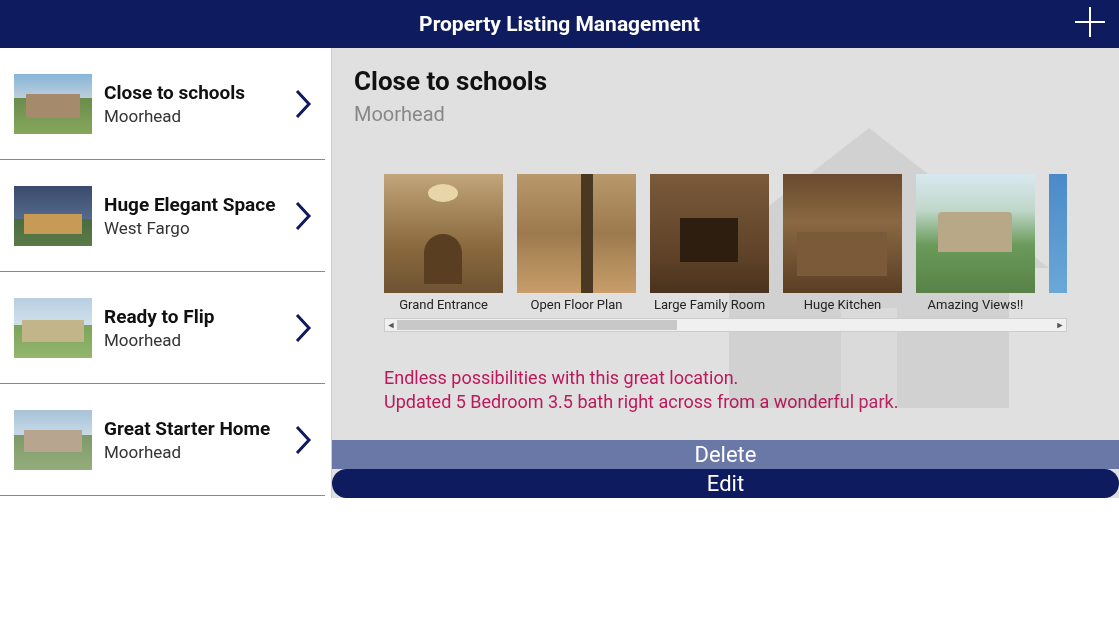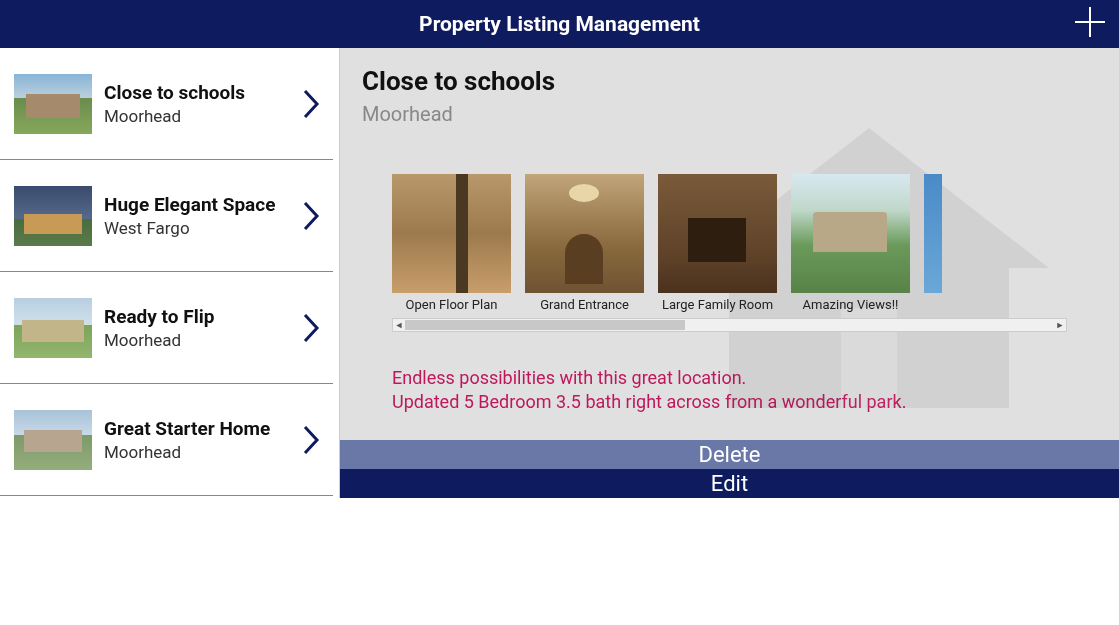--- a/index.html
+++ b/index.html
@@ -230,21 +230,21 @@
   .btn{
     flex:1;
     display:flex;
     align-items:center;
     justify-content:center;
     color:#fff;
     font-size:22px;
     cursor:pointer;
   }
   .btn-delete{ background:#6a78a8; }
-  .btn-edit{ background:#0f1b5f; }
+  .btn-edit{ background:#0f1b5f;border-radius:29px; }
 </style>
 </head>
 <body>
 
 <div class="header">
   <div class="header-title">Property Listing Management</div>
   <div class="plus-icon">
     <svg width="34" height="34" viewBox="0 0 34 34">
       <line x1="17" y1="2" x2="17" y2="32" stroke="#fff" stroke-width="2"></line>
       <line x1="2" y1="17" x2="32" y2="17" stroke="#fff" stroke-width="2"></line>
@@ -331,30 +331,34 @@
     </svg>
 
     <div class="detail-header">
       <div class="detail-title">Close to schools</div>
       <div class="detail-subtitle">Moorhead</div>
     </div>
 
     <div class="gallery-wrap">
       <div class="gallery">
         <div class="gal-item">
+          <div class="gal-img gi1"></div>
+          <div class="gal-label">Grand Entrance</div>
+        </div>
+        <div class="gal-item">
           <div class="gal-img gi2"></div>
           <div class="gal-label">Open Floor Plan</div>
         </div>
         <div class="gal-item">
-          <div class="gal-img gi1"></div>
-          <div class="gal-label">Grand Entrance</div>
-        </div>
-        <div class="gal-item">
           <div class="gal-img gi3"></div>
           <div class="gal-label">Large Family Room</div>
+        </div>
+        <div class="gal-item">
+          <div class="gal-img gi4"></div>
+          <div class="gal-label">Huge Kitchen</div>
         </div>
         <div class="gal-item">
           <div class="gal-img gi5"></div>
           <div class="gal-label">Amazing Views!!</div>
         </div>
         <div class="gal-item" style="width:18px">
           <div class="gal-img gi6" style="width:18px"></div>
           <div class="gal-label"></div>
         </div>
       </div>

